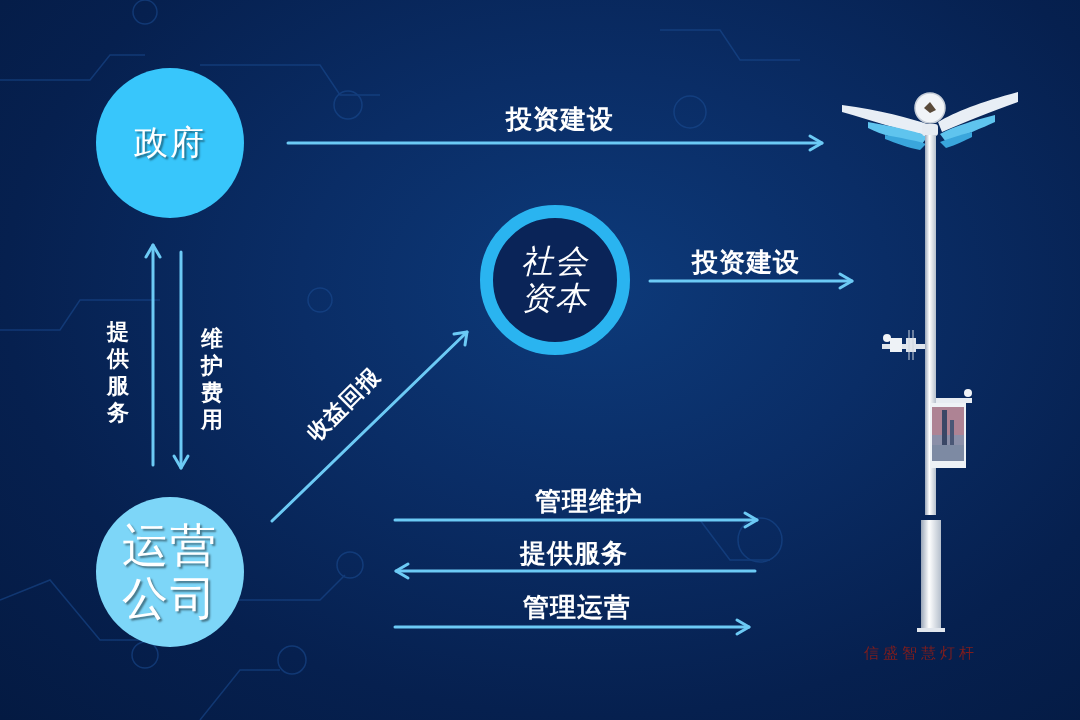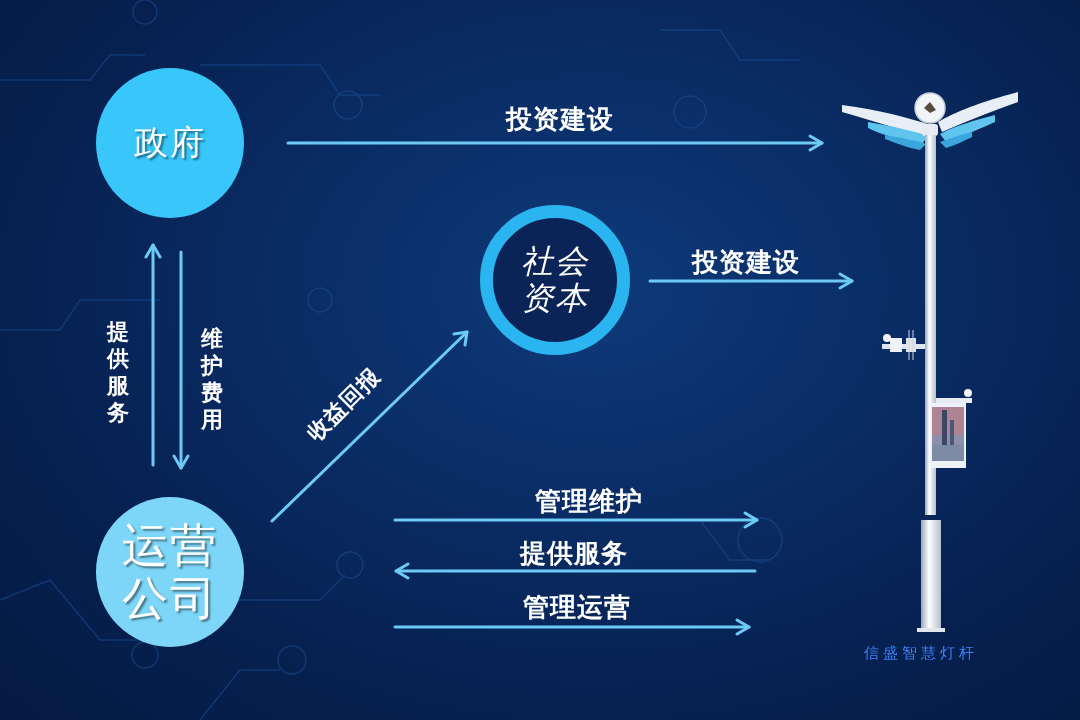--- a/index.html
+++ b/index.html
@@ -46,21 +46,21 @@
     position: absolute; font-weight: bold; font-size: 22px; color: #ffffff;
     width: 24px; line-height: 27px; text-align: center; word-break: break-all;
   }
   .diag-label {
     position: absolute; font-weight: bold; font-size: 22px; color: #ffffff;
     transform-origin: left bottom; transform: rotate(-45deg);
     white-space: nowrap; letter-spacing: 1px;
   }
   .brand {
     position: absolute; left: 864px; top: 644px; font-size: 15px;
-    color: #3b82f6; letter-spacing: 4px;
+    color: #7f1d1d; letter-spacing: 4px;
     font-family: "DejaVu Serif", "Liberation Serif", serif;
   }
   .pole { position: absolute; left: 830px; top: 80px; width: 200px; height: 560px; }
 </style>
 </head>
 <body>
 
 <svg class="bg-circuit" viewBox="0 0 1080 720">
   <g stroke="#1b4d94" stroke-width="1.5" fill="none" opacity="0.55">
     <path d="M0 80 L90 80 L110 55 L145 55"></path>

